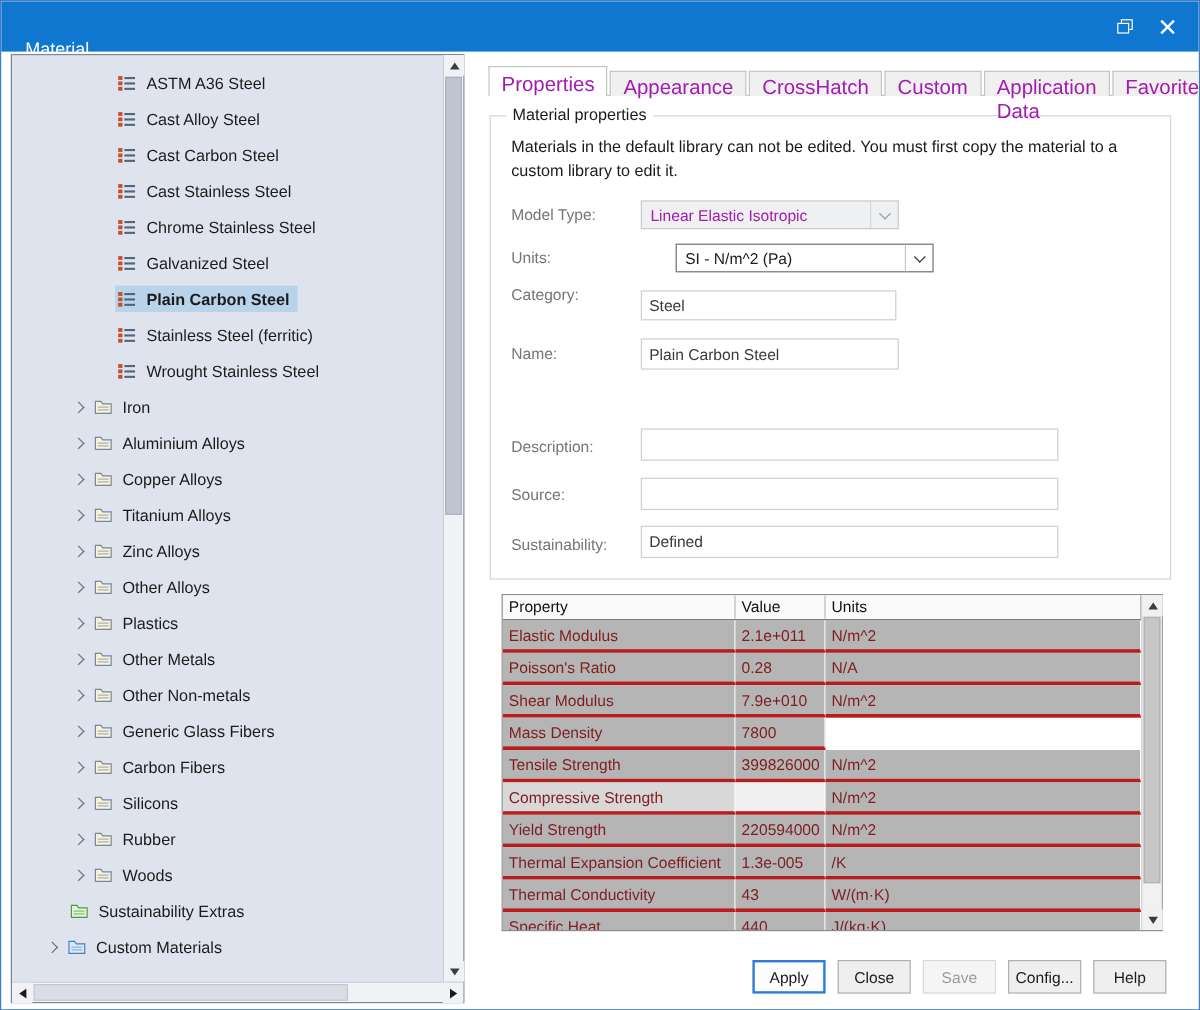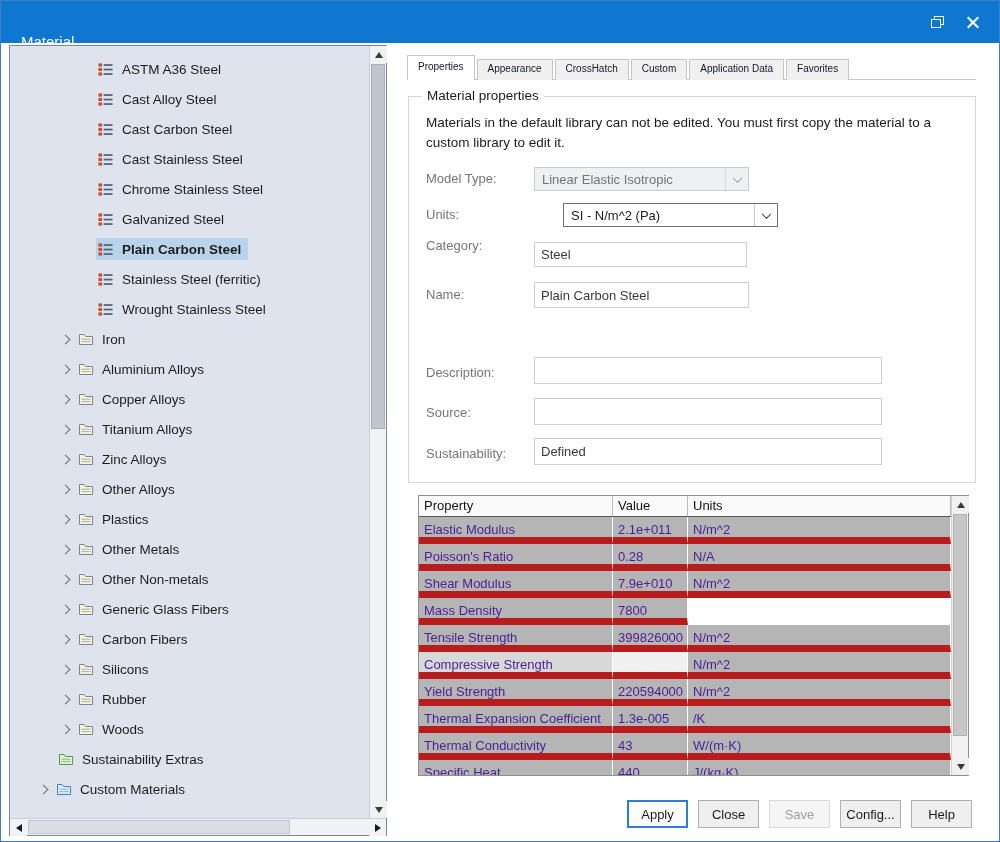--- a/index.html
+++ b/index.html
@@ -49,48 +49,48 @@
   .v-thumb{position:absolute; left:1px; right:1px; top:18px; height:365px; background:#c0c5cf; border:1px solid #a9b0bd;}
   .h-thumb{position:absolute; top:1px; bottom:1px; left:18px; width:262px; background:#dadde3; border:1px solid #c2c7d0;}
   .tri-up{width:0;height:0;border-left:4px solid transparent;border-right:4px solid transparent;border-bottom:6px solid #3c3c3c;}
   .tri-down{width:0;height:0;border-left:4px solid transparent;border-right:4px solid transparent;border-top:6px solid #3c3c3c;}
   .tri-left{width:0;height:0;border-top:4px solid transparent;border-bottom:4px solid transparent;border-right:6px solid #1a1a1a;}
   .tri-right{width:0;height:0;border-top:4px solid transparent;border-bottom:4px solid transparent;border-left:6px solid #1a1a1a;}
 
   
   .tab-baseline{position:absolute; left:406px; top:78px; width:569px; height:1px; background:#c6c6c6;}
   .tab-bar{position:absolute; left:406px; top:54px; height:25px; display:flex; align-items:flex-end; z-index:2;}
-  .tab{height:21px; border:1px solid #c6c6c6; border-bottom:none; background:#f0f0f0; padding:3px 10px 0; margin-right:2px; font-size:10px; color:#0f172a; cursor:default;}
+  .tab{height:21px; border:1px solid #c6c6c6; border-bottom:none; background:#f0f0f0; padding:3px 10px 0; margin-right:2px; font-size:17px; color:#a21caf; cursor:default;}
   .tab.active{height:25px; background:#fff; padding-top:5px; position:relative; z-index:3;}
 
   
   .groupbox{position:absolute; left:407px; top:95px; width:568px; height:387px; border:1px solid #d6d6d6;}
   .group-title{position:absolute; left:421px; top:87px; background:#fff; padding:0 5px; font-size:13.5px; color:#1b1b1b; z-index:2;}
   .notice{position:absolute; left:425px; top:112px; width:545px; font-size:13.5px; line-height:20px; color:#1b1b1b;}
 
   .fld-label{position:absolute; left:425px; font-size:13px; color:#757575;}
   .txt{position:absolute; left:533px; height:25px; border:1px solid #cfcfcf; background:#fff; font-family:"Liberation Sans",sans-serif; font-size:13px; color:#3a3a3a; padding:0 6px; outline:none;}
   .combo{position:absolute; left:533px; width:215px; height:24px; border:1px solid #707070; background:#fff; display:flex; align-items:center; font-size:13px; color:#1c1c1c; cursor:default;}
   .combo .combo-text{flex:1; padding-left:7px; white-space:nowrap; overflow:hidden;}
   .combo .combo-arrow{width:23px; height:100%; display:flex; align-items:center; justify-content:center; border-left:1px solid #c9c9c9;}
   .combo .combo-arrow::before{content:''; width:6px; height:6px; border-right:1.6px solid #333; border-bottom:1.6px solid #333; transform:rotate(45deg) translate(-1px,-1px);}
-  .combo.disabled{background:#eef0f1; border-color:#c8cccf; color:#737373;}
+  .combo.disabled{background:#eef0f1; border-color:#c8cccf; color:#a21caf;}
   .combo.disabled .combo-arrow{border-left-color:#d5d8da;}
   .combo.disabled .combo-arrow::before{border-color:#9aa0a6;}
 
   
   .prop-table{position:absolute; left:417px; top:494px; width:551px; height:281px; border:1px solid #8e8e8e; background:#fff; display:flex;}
   .table-main{flex:1; overflow:hidden;}
   .thead{display:flex; height:21px; background:#fafafa; border-bottom:1px solid #5a5a5a;}
   .thead .tcell{font-size:13px; color:#111; padding:2px 5px; border-right:1px solid #bdbdbd; white-space:nowrap; overflow:hidden;}
   .c-prop{width:194px; flex:0 0 194px;}
   .c-val{width:75px; flex:0 0 75px;}
   .c-units{flex:1;}
   .trow{display:flex; height:27px;}
-  .trow .tcell{background:var(--cell-gray); border-right:1px solid #fdfdfd; border-bottom:7px solid #b91c1c; padding:5px 5px 0; font-size:13px; color:#4c1d95; white-space:nowrap; overflow:hidden;}
+  .trow .tcell{background:var(--cell-gray); border-right:1px solid #fdfdfd; border-bottom:3px solid #b91c1c; padding:5px 5px 0; font-size:13px; color:#7f1d1d; white-space:nowrap; overflow:hidden;}
   .trow.light .c-prop{background:#d8d8d8;}
   .trow.light .c-val{background:#f0f0f0;}
   .table-scrollbar{width:17px; flex:0 0 17px; background:#f1f1f1; border-left:1px solid #d0d0d0; position:relative;}
   .table-scrollbar .sb-btn{background:#f1f1f1;}
   .table-scrollbar .sb-up{top:0; left:0;}
   .table-scrollbar .sb-down{bottom:0; left:0;}
   .table-scrollbar .v-thumb{top:18px; height:222px; background:#c6c6c6; border:1px solid #b0b0b0;}
 
   
   .buttons-row{position:absolute; left:398px; top:799px; width:573px; height:28px; display:flex; justify-content:flex-end; gap:10px;}

